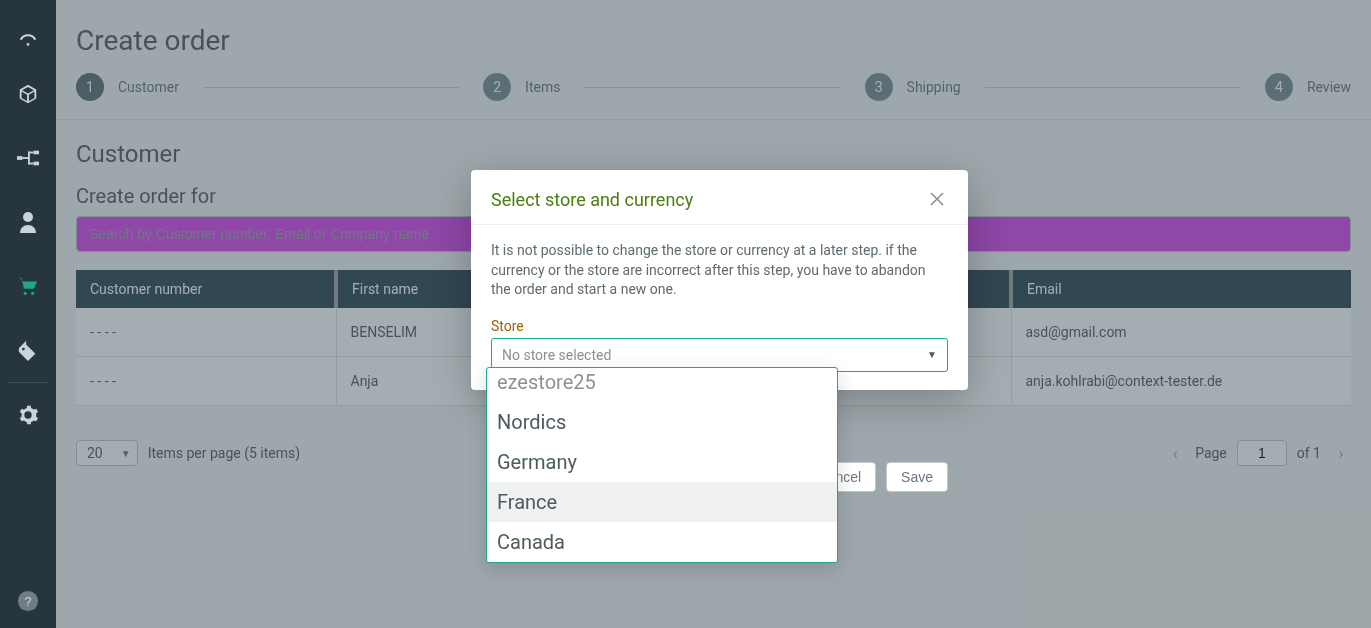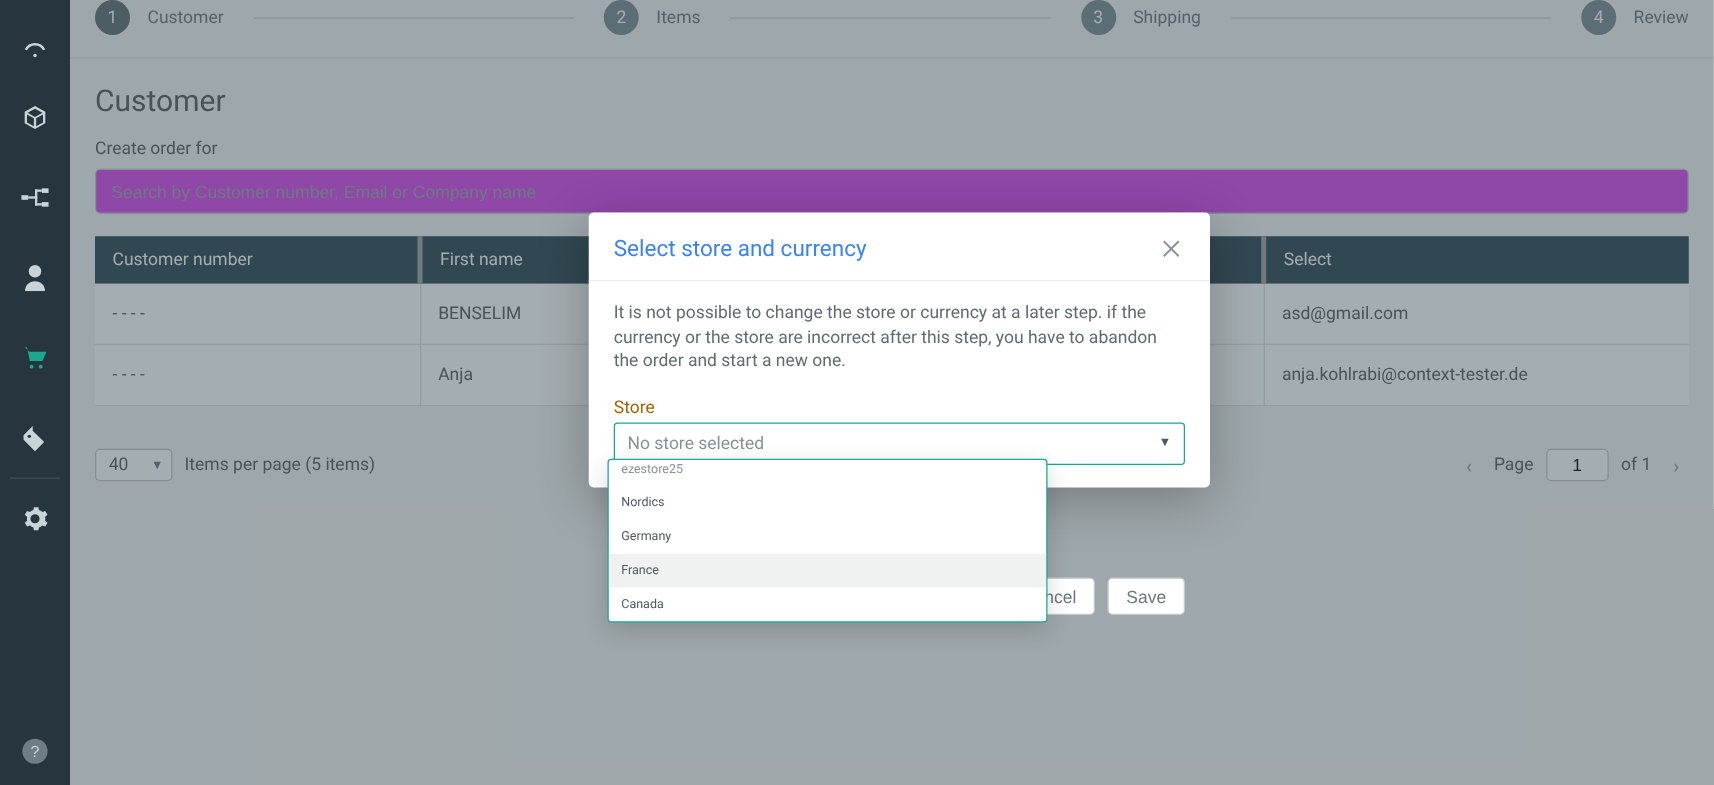--- a/index.html
+++ b/index.html
@@ -18,21 +18,21 @@
 
     .steps { display: flex; align-items: center; padding: 0 20px 18px 20px; border-bottom: 1px solid #e0e0e0; }
     .step { display: flex; align-items: center; }
     .step-num { width: 28px; height: 28px; border-radius: 50%; background: #7b8a92; color: #fff; display: flex; align-items: center; justify-content: center; font-size: 14px; margin-right: 14px; }
     .step.current .step-num { background: #5f6d74; }
     .step-label { font-size: 14px; color: #6b7680; }
     .step-line { flex: 1; height: 1px; background: #c9d0d4; margin: 0 24px; }
 
     .section { padding: 20px; }
     .section-title { font-size: 24px; color: #5a5a5a; margin-bottom: 16px; font-weight: 400; }
-    .sublabel { font-size: 14px; color: #5a5a5a; margin-bottom: 8px; }
+    .sublabel { font-size: 20px; color: #5a5a5a; margin-bottom: 8px; }
 
     .search-input { width: 100%; border: 1px solid #c1c9cc; border-radius: 4px; padding: 9px 12px; font-size: 14px; color: #333; background: #d946ef; }
     .search-input::placeholder { color: #9aa3a8; }
 
     .table { width: 100%; border-collapse: collapse; margin-top: 18px; }
     .table th { background: #2f4650; color: #fff; text-align: left; font-weight: 400; font-size: 14px; padding: 11px 14px; border-right: 4px solid #a3a3a3; }
     .table th:last-child { border-right: none; }
     .table td { padding: 16px 14px; font-size: 14px; color: #5a5a5a; border-bottom: 1px solid #e0e0e0; border-right: 1px solid #e0e0e0; background: #fff; }
     .table td:last-child { border-right: none; }
 
@@ -42,33 +42,33 @@
     .footer-spacer { flex: 1; }
     .pager { display: flex; align-items: center; gap: 10px; }
     .pager .chev-btn { width: 20px; height: 20px; display: flex; align-items: center; justify-content: center; color: #9aa3a8; cursor: pointer; border-radius: 3px; font-size: 16px; }
     .pager .page-input { width: 50px; border: 1px solid #c1c9cc; border-radius: 4px; text-align: center; padding: 4px 0; font-size: 14px; }
 
     
     .scrim { position: absolute; inset: 0; background: rgba(54,73,82,0.45); }
 
     .modal { position: absolute; top: 170px; left: 471px; width: 497px; background: #fff; border-radius: 4px; box-shadow: 0 10px 40px rgba(0,0,0,0.25); padding-bottom: 18px; }
     .modal-header { display: flex; align-items: center; justify-content: space-between; padding: 18px 20px 14px 20px; border-bottom: 1px solid #eee; }
-    .modal-title { font-size: 18px; color: #3b82f6; }
+    .modal-title { font-size: 18px; color: #4d7c0f; }
     .modal-close { color: #8a9297; cursor: pointer; padding: 4px; }
     .modal-body { padding: 16px 20px 0 20px; }
     .modal-text { font-size: 14px; color: #5f6b71; line-height: 1.4; margin-bottom: 18px; }
     .field-label { font-size: 14px; color: #a16207; margin-bottom: 4px; }
     .select { border: 1px solid #1aa88e; border-radius: 3px; padding: 8px 10px; display: flex; align-items: center; justify-content: space-between; font-size: 14px; color: #8a9297; background: #fff; }
     .select .tri { font-size: 10px; color: #4a5a61; }
 
     .modal-actions { position: absolute; right: 20px; top: 292px; display: flex; gap: 10px; }
     .btn { border: 1px solid #c1c9cc; background: #fff; color: #6b7680; padding: 6px 14px; border-radius: 4px; font-size: 14px; cursor: pointer; }
 
     .dropdown-panel { position: absolute; top: 367px; left: 486px; width: 352px; background: #fff; border: 1px solid #1aa88e; border-radius: 3px; box-shadow: 0 6px 20px rgba(0,0,0,0.15); overflow: hidden; z-index: 50; }
-    .dd-item { padding: 8px 10px; font-size: 10px; color: #4d5a61; cursor: pointer; }
+    .dd-item { padding: 8px 10px; font-size: 20px; color: #4d5a61; cursor: pointer; }
     .dd-item.partial { color: #8a9297; padding-top: 2px; }
     .dd-item.hover { background: #f0f1f1; }
 
     svg { display: block; }
   </style>
 </head>
 <body>
 
 <nav class="sidebar">
   <div class="sidebar-item logo">
@@ -121,20 +121,21 @@
   <div class="sidebar-spacer"></div>
   <div class="sidebar-item" style="height:54px">
     <svg width="22" height="22" viewBox="0 0 24 24" fill="#6f7d84">
         <circle cx="12" cy="12" r="11"></circle>
         <text x="12" y="17" text-anchor="middle" font-size="14" fill="#c9d4d9" font-family="Arial">?</text>
       </svg>
   </div>
 </nav>
 
 <div class="main">
+  <h1 class="page-title">Create order</h1>
 
   <div class="steps">
     <div class="step current">
       <div class="step-num">1</div>
       <div class="step-label">Customer</div>
     </div>
     <div class="step-line"></div>
     <div class="step">
       <div class="step-num">2</div>
       <div class="step-label">Items</div>
@@ -156,21 +157,21 @@
     <div class="sublabel">Create order for</div>
     <input class="search-input" placeholder="Search by Customer number, Email or Company name" style="">
 
     <table class="table">
       <thead>
         <tr>
           <th style="width:260px">Customer number</th>
           <th style="width:260px">First name</th>
           <th>Last name</th>
           <th>Company</th>
-          <th style="width:340px">Select</th>
+          <th style="width:340px">Email</th>
         </tr>
       </thead>
       <tbody>
         <tr>
           <td>- - - -</td>
           <td>BENSELIM</td>
           <td></td>
           <td></td>
           <td>asd@gmail.com</td>
         </tr>
@@ -180,21 +181,21 @@
           <td></td>
           <td></td>
           <td>anja.kohlrabi@context-tester.de</td>
         </tr>
       </tbody>
     </table>
   </div>
 
   <div class="footer">
     <div class="select-pp">
-      <span>40</span>
+      <span>20</span>
       <span class="chev">▼</span>
     </div>
     <span>Items per page (5 items)</span>
     <div class="footer-spacer"></div>
     <div class="pager">
       <span class="chev-btn">‹</span>
       <span>Page</span>
       <input class="page-input" value="1" style="">
       <span>of 1</span>
       <span class="chev-btn">›</span>

